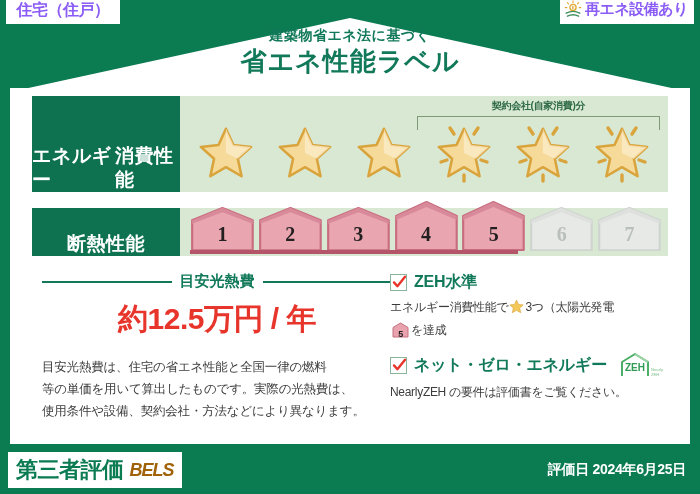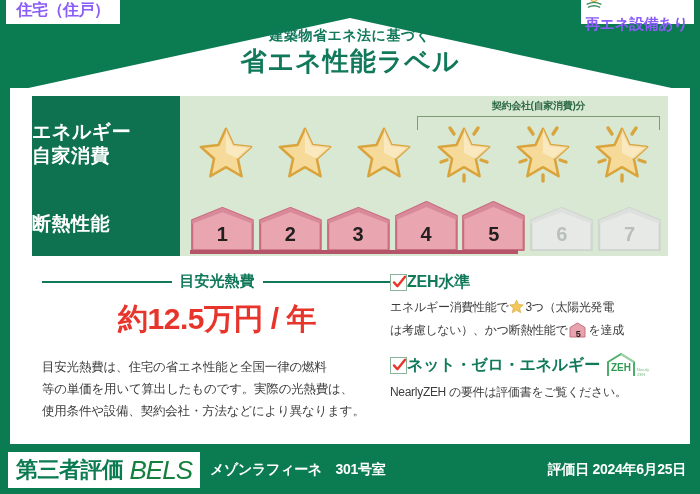--- a/index.html
+++ b/index.html
@@ -30,21 +30,20 @@
     left: 6px; top: 0px;
     width: 114px; height: 24px;
     font-size: 16px;
   }
   #tag-renew {
     right: 6px; top: 0px;
     height: 24px;
     padding: 0 6px 0 4px;
     font-size: 15px;
     gap: 3px;
-    flex-direction: column;
   }
   #tag-renew .sun-ico { flex: 0 0 auto; display:block; }
 
   
   #roof {
     position: absolute;
     left: 10px; top: 18px;
     width: 680px; height: 74px;
     background: #ffffff;
     clip-path: polygon(0% 100%, 50% 0%, 100% 100%);
@@ -81,32 +80,32 @@
 
   
   .rating-row {
     position: absolute;
     left: 32px;
     width: 636px;
     display: flex;
     z-index: 10;
   }
   #row-energy { top: 96px; height: 96px; }
-  #row-insul  { top: 192px; height: 64px; }
+  #row-insul  { top: 208px; height: 48px; font-family: Liberation Serif, serif; }
 
   .row-label {
     flex: 0 0 148px;
     background: #0e7250;
     color: #ffffff;
     font-weight: bold;
     font-size: 19px;
     line-height: 24px;
     display: flex;
-    flex-direction: column;
-    align-items: flex-start;
+    flex-direction: row;
+    align-items: flex-end;
     justify-content: center;
     letter-spacing: 0.5px;
   }
   .row-body {
     flex: 1 1 auto;
     background: #d9e8d3;
     position: relative;
   }
 
   
@@ -228,20 +227,21 @@
   #zeh-block {
     position: absolute;
     left: 390px; top: 272px;
     width: 282px;
     z-index: 12;
   }
   .zeh-item { margin-bottom: 12px; }
   .zeh-head {
     display: flex;
     align-items: center;
+    gap: 7px;
   }
   .check-box {
     flex: 0 0 auto;
     width: 17px; height: 17px;
     border: 1.5px solid #8ab59b;
     background: #ffffff;
     position: relative;
   }
   .check-box svg { position: absolute; left: 1px; top: 0px; }
   .zeh-title {
@@ -300,23 +300,23 @@
     align-items: center;
     gap: 6px;
   }
   #bels-jp {
     color: #0b7b52;
     font-size: 22px;
     font-weight: bold;
     letter-spacing: -0.5px;
   }
   #bels-en {
-    color: #15803d;
-    font-size: 26px;
-    font-weight: normal;
+    color: #a16207;
+    font-size: 18px;
+    font-weight: bold;
     font-style: italic;
     letter-spacing: -1px;
   }
   #bottom-property {
     color: #ffffff;
     font-size: 14px;
     font-weight: bold;
     margin-left: 10px;
     letter-spacing: -0.3px;
   }
@@ -361,21 +361,21 @@
   <div id="body-white"></div>
 
   <div id="title-block">
     <div id="title-sub">建築物省エネ法に基づく</div>
     <div id="title-main">省エネ性能ラベル</div>
   </div>
 
   <div class="rating-row" id="row-energy">
     <div class="row-label">
       <span>エネルギー</span>
-      <span>自家消費</span>
+      <span>消費性能</span>
     </div>
     <div class="row-body">
       <div id="solar-bracket-label">契約会社(自家消費)分</div>
       <div id="solar-bracket"></div>
       <div id="star-strip">
           <div class="star-cell">
             <svg width="72" height="70" viewBox="0 0 72 70">
               <g transform="translate(8,8) scale(2.33)">
                 <path d="M12 1.6 L15.2 8.6 L22.8 9.4 L17.1 14.5 L18.7 22 L12 18.1 L5.3 22 L6.9 14.5 L1.2 9.4 L8.8 8.6 Z" fill="#f6da9a" stroke="#d9a43c" stroke-width="1.1" stroke-linejoin="round"></path>
                 <path d="M12 1.6 L15.2 8.6 L22.8 9.4 L17.1 14.5 L12 12 Z" fill="#fbeccb" opacity="0.75"></path>
@@ -543,21 +543,21 @@
           <svg width="15" height="15" viewBox="0 0 15 15">
             <path d="M2 7.4 L5.4 11.2 L13 1.8" stroke="#e8352c" stroke-width="2.4" fill="none" stroke-linecap="round" stroke-linejoin="round"></path>
           </svg>
         </span>
         <span class="zeh-title">ZEH水準</span>
       </div>
       <div class="zeh-desc">
         <span>エネルギー消費性能で</span><span class="inline-star"><svg width="15" height="15" viewBox="0 0 24 24">
               <path d="M12 1.6 L15.2 8.6 L22.8 9.4 L17.1 14.5 L18.7 22 L12 18.1 L5.3 22 L6.9 14.5 L1.2 9.4 L8.8 8.6 Z" fill="#f3c758" stroke="#d9a43c" stroke-width="1"></path>
             </svg></span><span>3つ（太陽光発電</span><br>
-        <span>は考慮しない）、かつ断熱性能で</span><span class="inline-house"><svg class="ih-svg" width="17" height="16" viewBox="0 0 17 16" style="position:absolute;left:0;top:0;">
+        <span class="inline-house"><svg class="ih-svg" width="17" height="16" viewBox="0 0 17 16" style="position:absolute;left:0;top:0;">
               <path d="M1 15 L1 5.5 L8.5 1 L16 5.5 L16 15 Z" fill="#e9a3ae" stroke="#c4707f" stroke-width="1"></path>
             </svg><span class="ih-num">5</span></span><span>を達成</span>
       </div>
     </div>
 
     <div class="zeh-item">
       <div class="zeh-head">
         <span class="check-box">
           <svg width="15" height="15" viewBox="0 0 15 15">
             <path d="M2 7.4 L5.4 11.2 L13 1.8" stroke="#e8352c" stroke-width="2.4" fill="none" stroke-linecap="round" stroke-linejoin="round"></path>
@@ -577,17 +577,16 @@
       <div class="zeh-desc">NearlyZEH の要件は評価書をご覧ください。</div>
     </div>
 
   </div>
 
   <div id="bottom-bar">
     <div id="bels-plate">
       <span id="bels-jp">第三者評価</span>
       <span id="bels-en">BELS</span>
     </div>
-    <span id="bottom-property">メゾンラフィーネ　301号室</span>
     <span id="bottom-date">評価日 2024年6月25日</span>
   </div>
 
 </div>
 
 </body></html>

